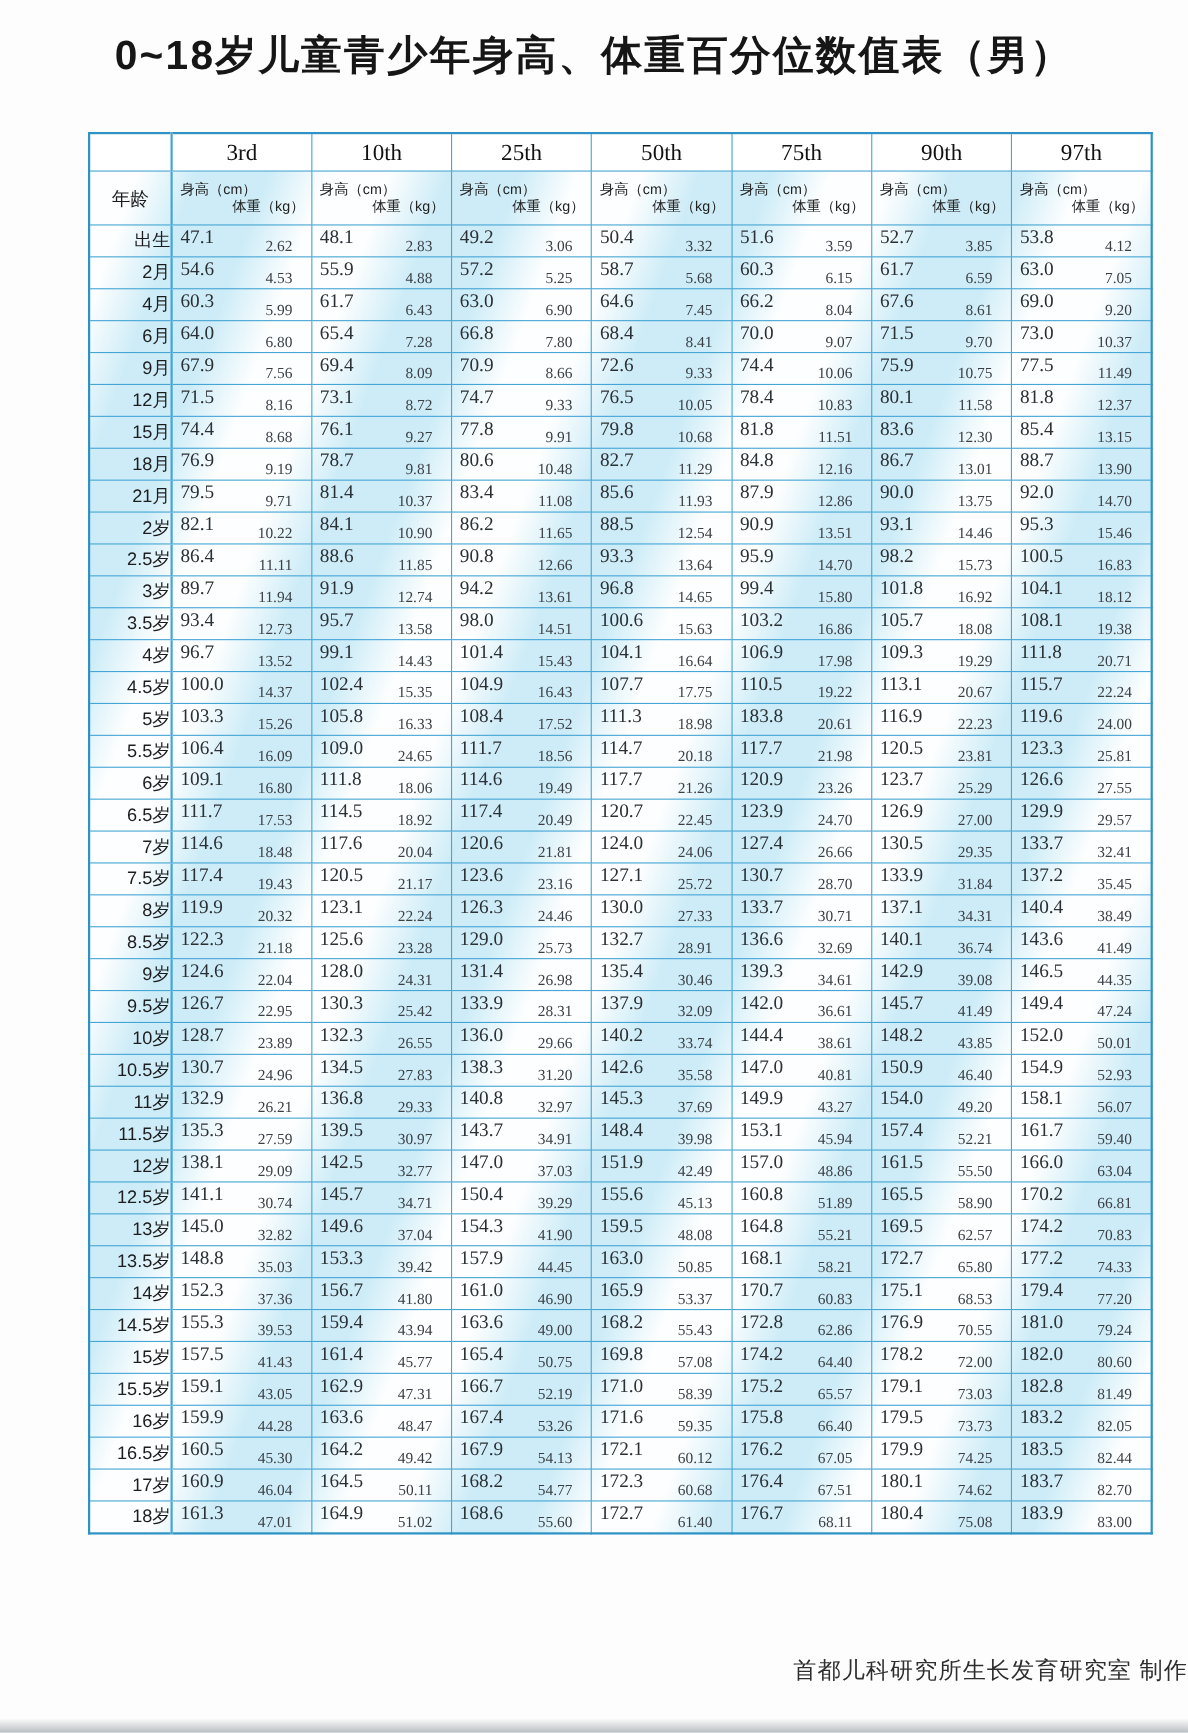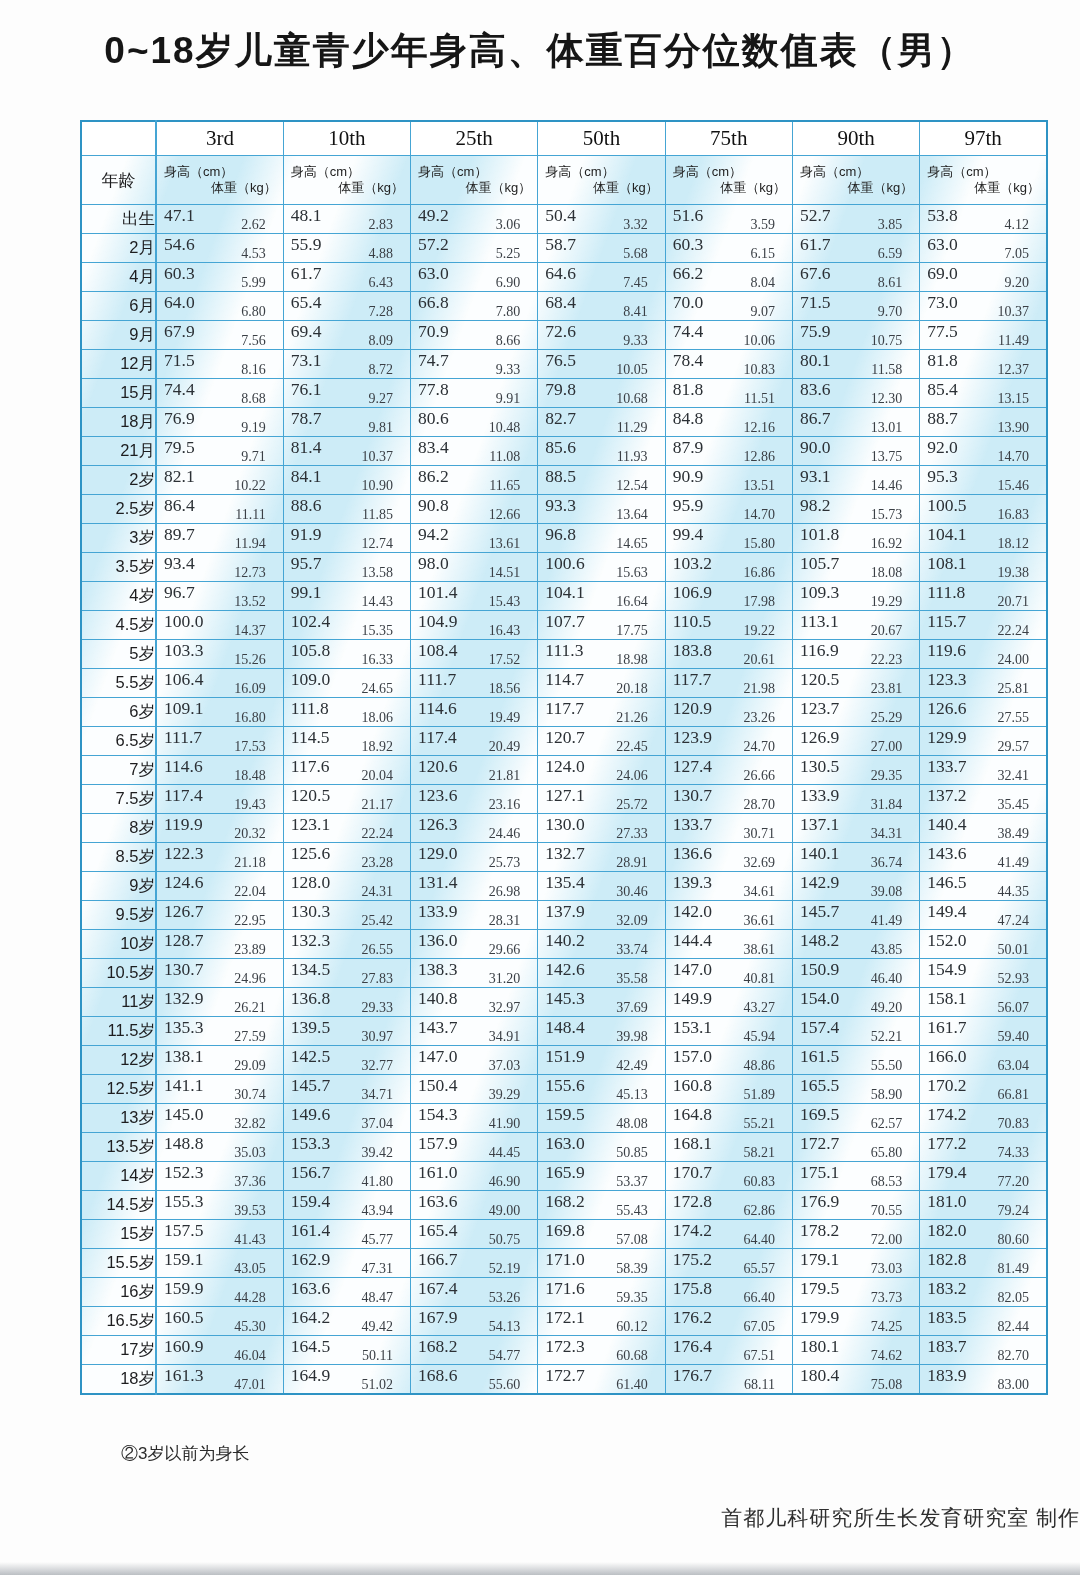--- a/index.html
+++ b/index.html
@@ -1387,20 +1387,19 @@
           </td>
           <td class="cell">
             <span class="h">183.9</span>
             <span class="w">83.00</span>
           </td>
         </tr>
       </tbody>
   </table>
 
   <div class="notes">
-    <div class="notes-row2">②3岁以前为身长</div>
   </div>
 
   <div class="credit">首都儿科研究所生长发育研究室 制作</div>
 
   <div class="scan-edge"></div>
 
 </div>
 
 </body></html>

